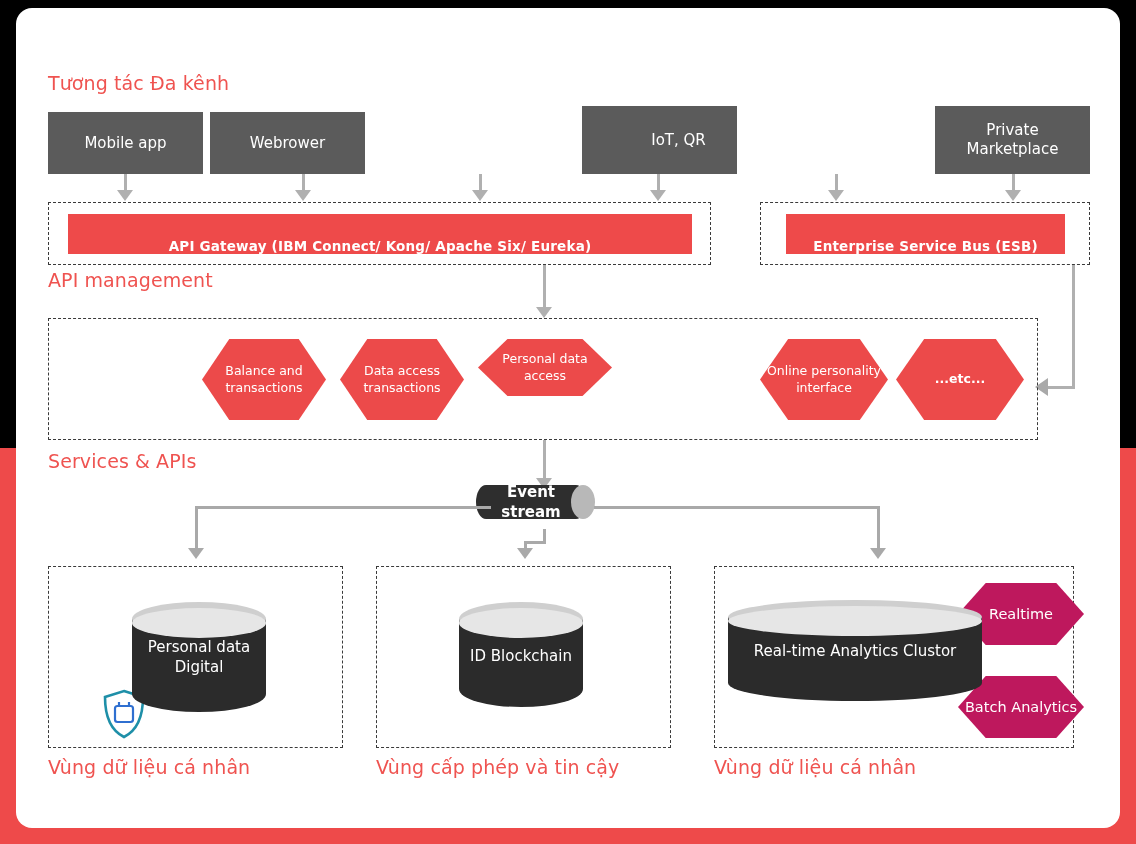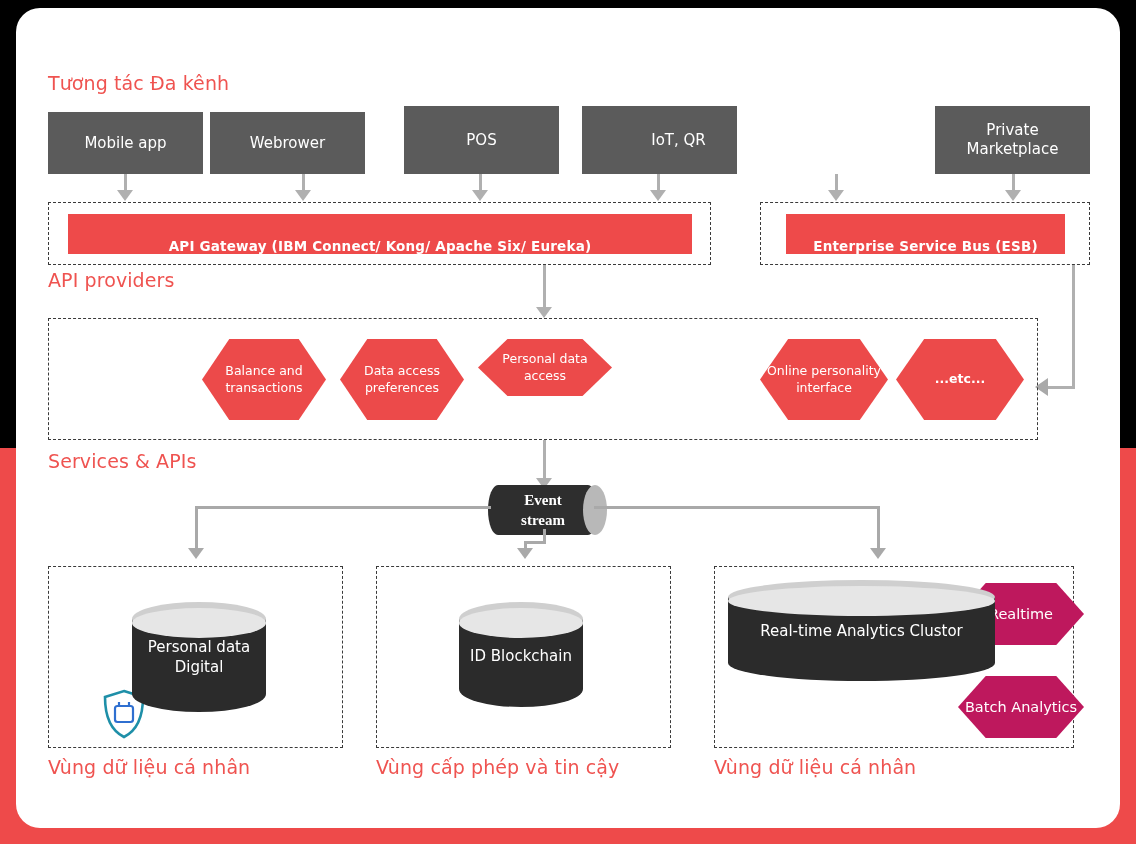--- a/index.html
+++ b/index.html
@@ -19,21 +19,21 @@
     position: absolute;
     left: 0; top: 0;
     width: 1136px; height: 844px;
     background: linear-gradient(to bottom, #000000 0px, #000000 448px, #ee4a4a 448px, #ee4a4a 844px);
   }
   #card {
     position: absolute;
     left: 16px; top: 8px;
     width: 1104px; height: 820px;
     background: #ffffff;
-    border-radius: 24px;
+    border-radius: 16px;
   }
 
   .canvas { position: absolute; left: 0; top: 0; width: 1104px; height: 820px; }
 
   
   .section-label {
     position: absolute;
     color: #ef5350;
     font-size: 19px;
     white-space: nowrap;
@@ -184,23 +184,20 @@
     <div class="canvas">
 
       <div class="section-label" style="left:32px; top:64px;">Tương tác Đa kênh</div>
 
       <div class="channel" style="left:32px; top:104px; width:155px; height:62px;">
         <span>Mobile app</span>
       </div>
       <div class="channel" style="left:194px; top:104px; width:155px; height:62px;align-items:center;">
         <span>Webrower</span>
       </div>
-      <div class="channel" style="left:388px; top:98px; width:155px; height:68px;">
-        <span>POS</span>
-      </div>
       <div class="channel" style="left:566px; top:98px; width:155px; height:68px;padding-left:44px;">
         <span>IoT, QR</span>
       </div>
       <div class="channel" style="left:919px; top:98px; width:155px; height:68px;">
         <span>Private Marketplace</span>
       </div>
 
       <div class="line-v" style="left:108px; top:166px; height:18px;"></div>
       <div class="arrow-down" style="left:101px; top:182px;"></div>
 
@@ -222,53 +219,53 @@
       <div class="dashed" style="left:32px; top:194px; width:663px; height:63px;"></div>
       <div class="redbar" style="left:52px; top:206px; width:624px; height:40px;">
         <span>API Gateway (IBM Connect/ Kong/ Apache Six/ Eureka)</span>
       </div>
 
       <div class="dashed" style="left:744px; top:194px; width:330px; height:63px;"></div>
       <div class="redbar" style="left:770px; top:206px; width:279px; height:40px;">
         <span>Enterprise Service Bus (ESB)</span>
       </div>
 
-      <div class="section-label" style="left:32px; top:261px;">API providers</div>
+      <div class="section-label" style="left:32px; top:261px;">API management</div>
 
       <div class="line-v" style="left:527px; top:257px; height:44px;"></div>
       <div class="arrow-down" style="left:520px; top:299px;"></div>
 
       <div class="line-v" style="left:1056px; top:257px; height:123px;"></div>
       <div class="line-h" style="left:1032px; top:378px; width:27px;"></div>
       <div class="arrow-left" style="left:1019px; top:370px;"></div>
 
       <div class="dashed" style="left:32px; top:310px; width:990px; height:122px;"></div>
 
       <div class="hex red" style="left:186px; top:331px; width:124px; height:81px;">
         <span>Balance and transactions</span>
       </div>
       <div class="hex red" style="left:324px; top:331px; width:124px; height:81px;">
-        <span>Data access preferences</span>
+        <span>Data access transactions</span>
       </div>
       <div class="hex red" style="left:462px; top:331px; width:134px; height:57px;">
         <span>Personal data access</span>
       </div>
       <div class="hex red" style="left:744px; top:331px; width:128px; height:81px;">
         <span>Online personality interface</span>
       </div>
       <div class="hex red" style="left:880px; top:331px; width:128px; height:81px;">
         <span class="bold">...etc...</span>
       </div>
 
       <div class="section-label" style="left:32px; top:442px;">Services &amp; APIs</div>
 
       <div class="line-v" style="left:527px; top:432px; height:40px;"></div>
       <div class="arrow-down" style="left:520px; top:470px;"></div>
 
-      <div class="cyl-h" style="left:472px; top:477px; width:110px; height:50px;font-family:Liberation Serif, serif;">
+      <div class="cyl-h" style="left:460px; top:477px; width:110px; height:34px;">
         <div class="body"></div>
         <div class="cap"></div>
         <div class="label">
           <span>Event</span>
           <span>stream</span>
         </div>
       </div>
 
       <div class="line-h dk" style="left:179px; top:498px; width:296px;"></div>
       <div class="line-v dk" style="left:179px; top:498px; height:44px;"></div>
@@ -304,21 +301,21 @@
       <div class="dashed" style="left:360px; top:558px; width:295px; height:182px;"></div>
       <div class="db" style="left:443px; top:594px; width:124px; height:105px;">
         <div class="shell" style="height:88px;"></div>
         <div class="top"></div>
         <div class="rim"></div>
         <div class="label" style="top:45px;">ID Blockchain</div>
       </div>
       <div class="section-label" style="left:360px; top:748px;">Vùng cấp phép và tin cậy</div>
 
       <div class="dashed" style="left:698px; top:558px; width:360px; height:182px;"></div>
-      <div class="db" style="left:712px; top:572px; width:254px; height:102px;padding-left:13px;">
+      <div class="db" style="left:712px; top:592px; width:254px; height:102px;">
         <div class="shell" style="height:84px;"></div>
         <div class="top"></div>
         <div class="rim"></div>
         <div class="label" style="top:42px;">Real-time Analytics Clustor</div>
       </div>
       <div class="hex gray" style="left:942px; top:575px; width:126px; height:62px;">
         <span>Realtime</span>
       </div>
       <div class="hex gray" style="left:942px; top:668px; width:126px; height:62px;">
         <span>Batch Analytics</span>

